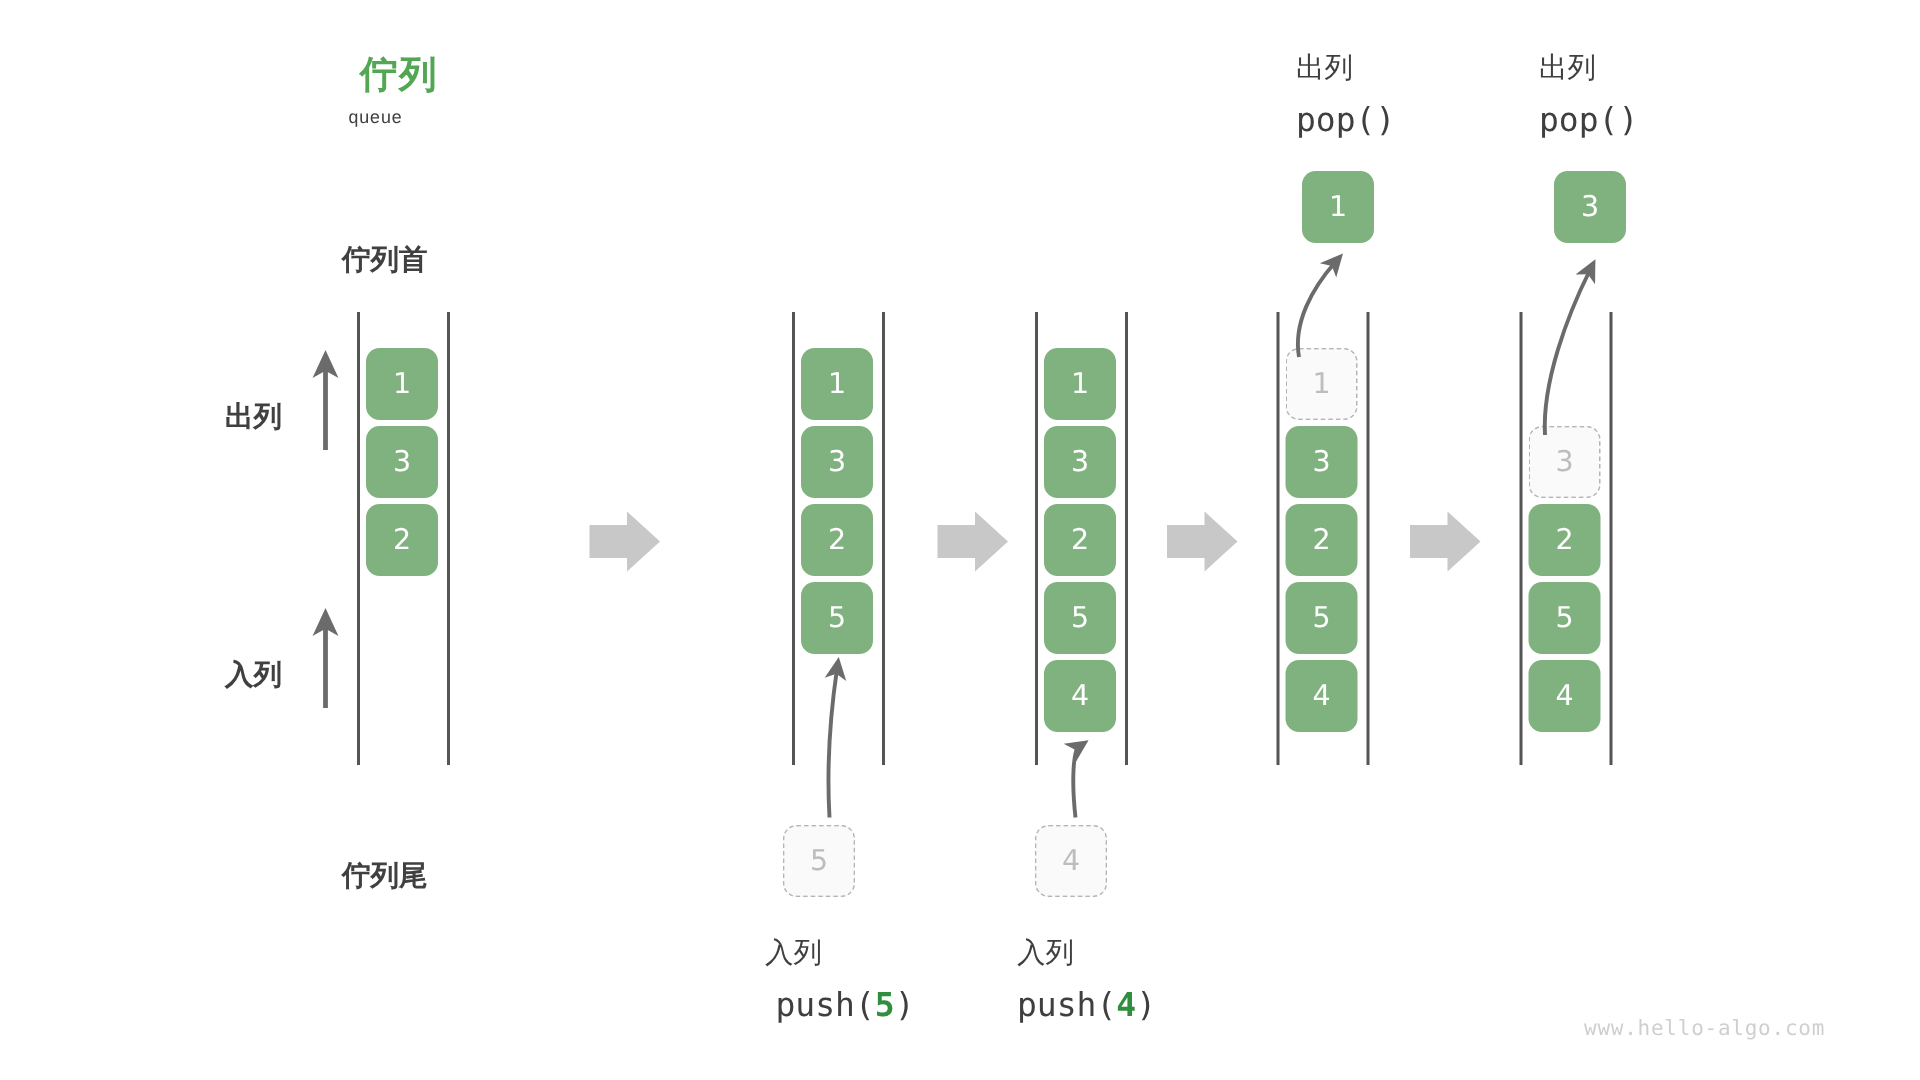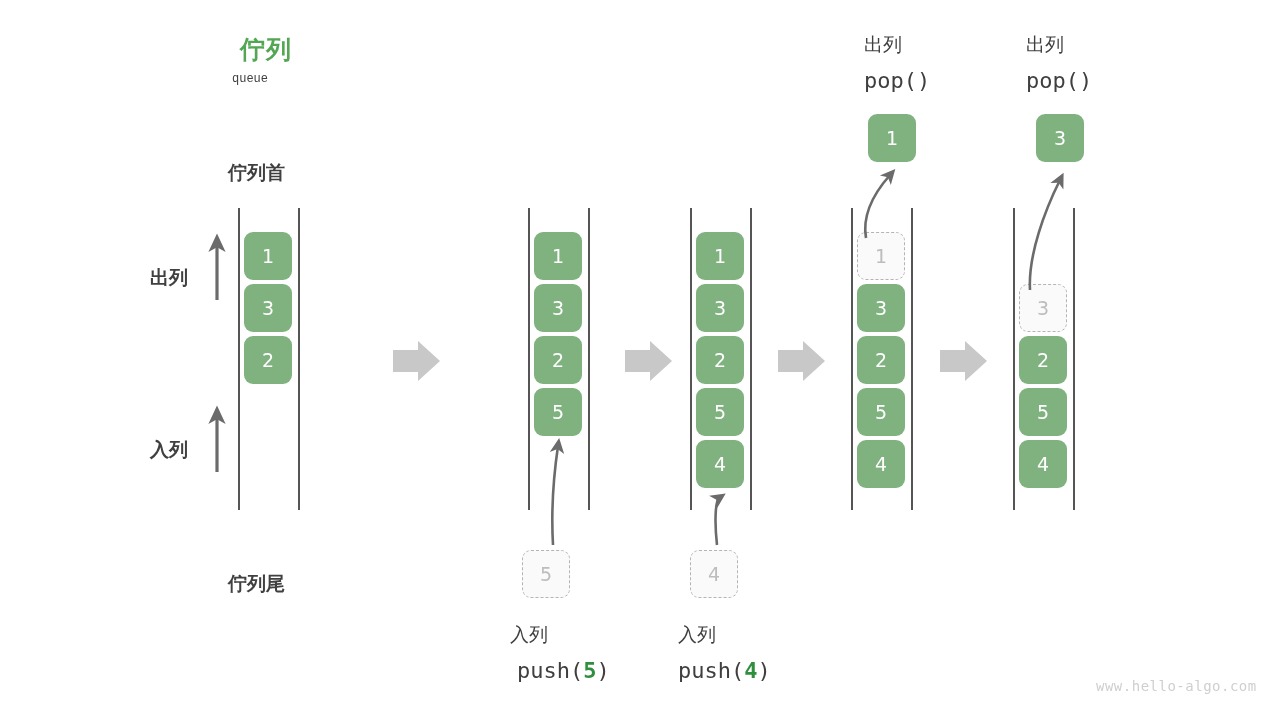--- a/index.html
+++ b/index.html
@@ -172,21 +172,21 @@
   <div class="cell" style="left:1036px; top:114px;">3</div>
 
   <div class="rail" style="left:1013px; top:208px; height:302px;"></div>
   <div class="rail" style="left:1073px; top:208px; height:302px;"></div>
 
   <div class="cell ghost" style="left:1019px; top:284px;">3</div>
   <div class="cell" style="left:1019px; top:336px;">2</div>
   <div class="cell" style="left:1019px; top:388px;">5</div>
   <div class="cell" style="left:1019px; top:440px;">4</div>
 
-  <div class="abs watermark" style="left:1096px; top:678px;">www.hello-algo.com</div>
+  <div class="abs watermark" style="left:1056px; top:678px;">www.hello-algo.com</div>
 
   <svg class="overlay" viewBox="0 0 1280 720">
     <defs>
       <marker id="thinhead" markerWidth="7" markerHeight="7" refX="3.2" refY="3.2" orient="auto" markerUnits="strokeWidth">
         <path d="M0.4,0.5 L6.2,3.2 L0.4,5.9 L1.9,3.2 Z" fill="#6b6b6b"></path>
       </marker>
       <marker id="curvehead" markerWidth="6.5" markerHeight="6.5" refX="3" refY="3.2" orient="auto" markerUnits="strokeWidth">
         <path d="M0.3,0.4 L6.1,3.2 L0.3,6.0 L1.8,3.2 Z" fill="#6b6b6b"></path>
       </marker>
     </defs>

